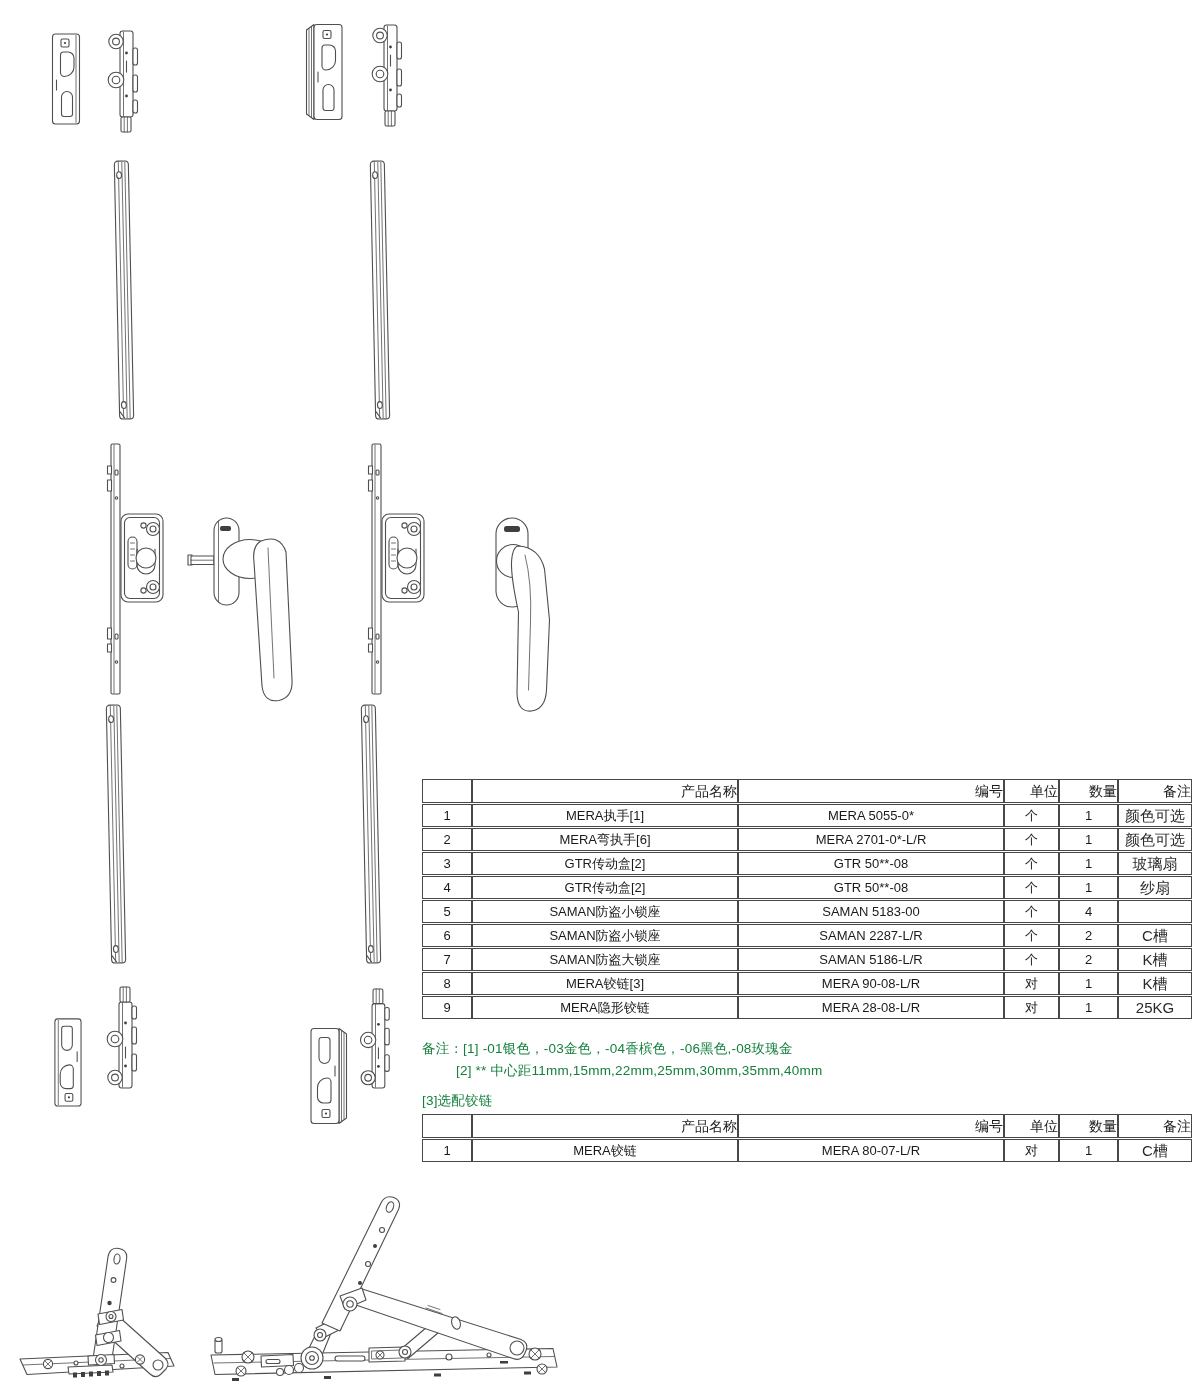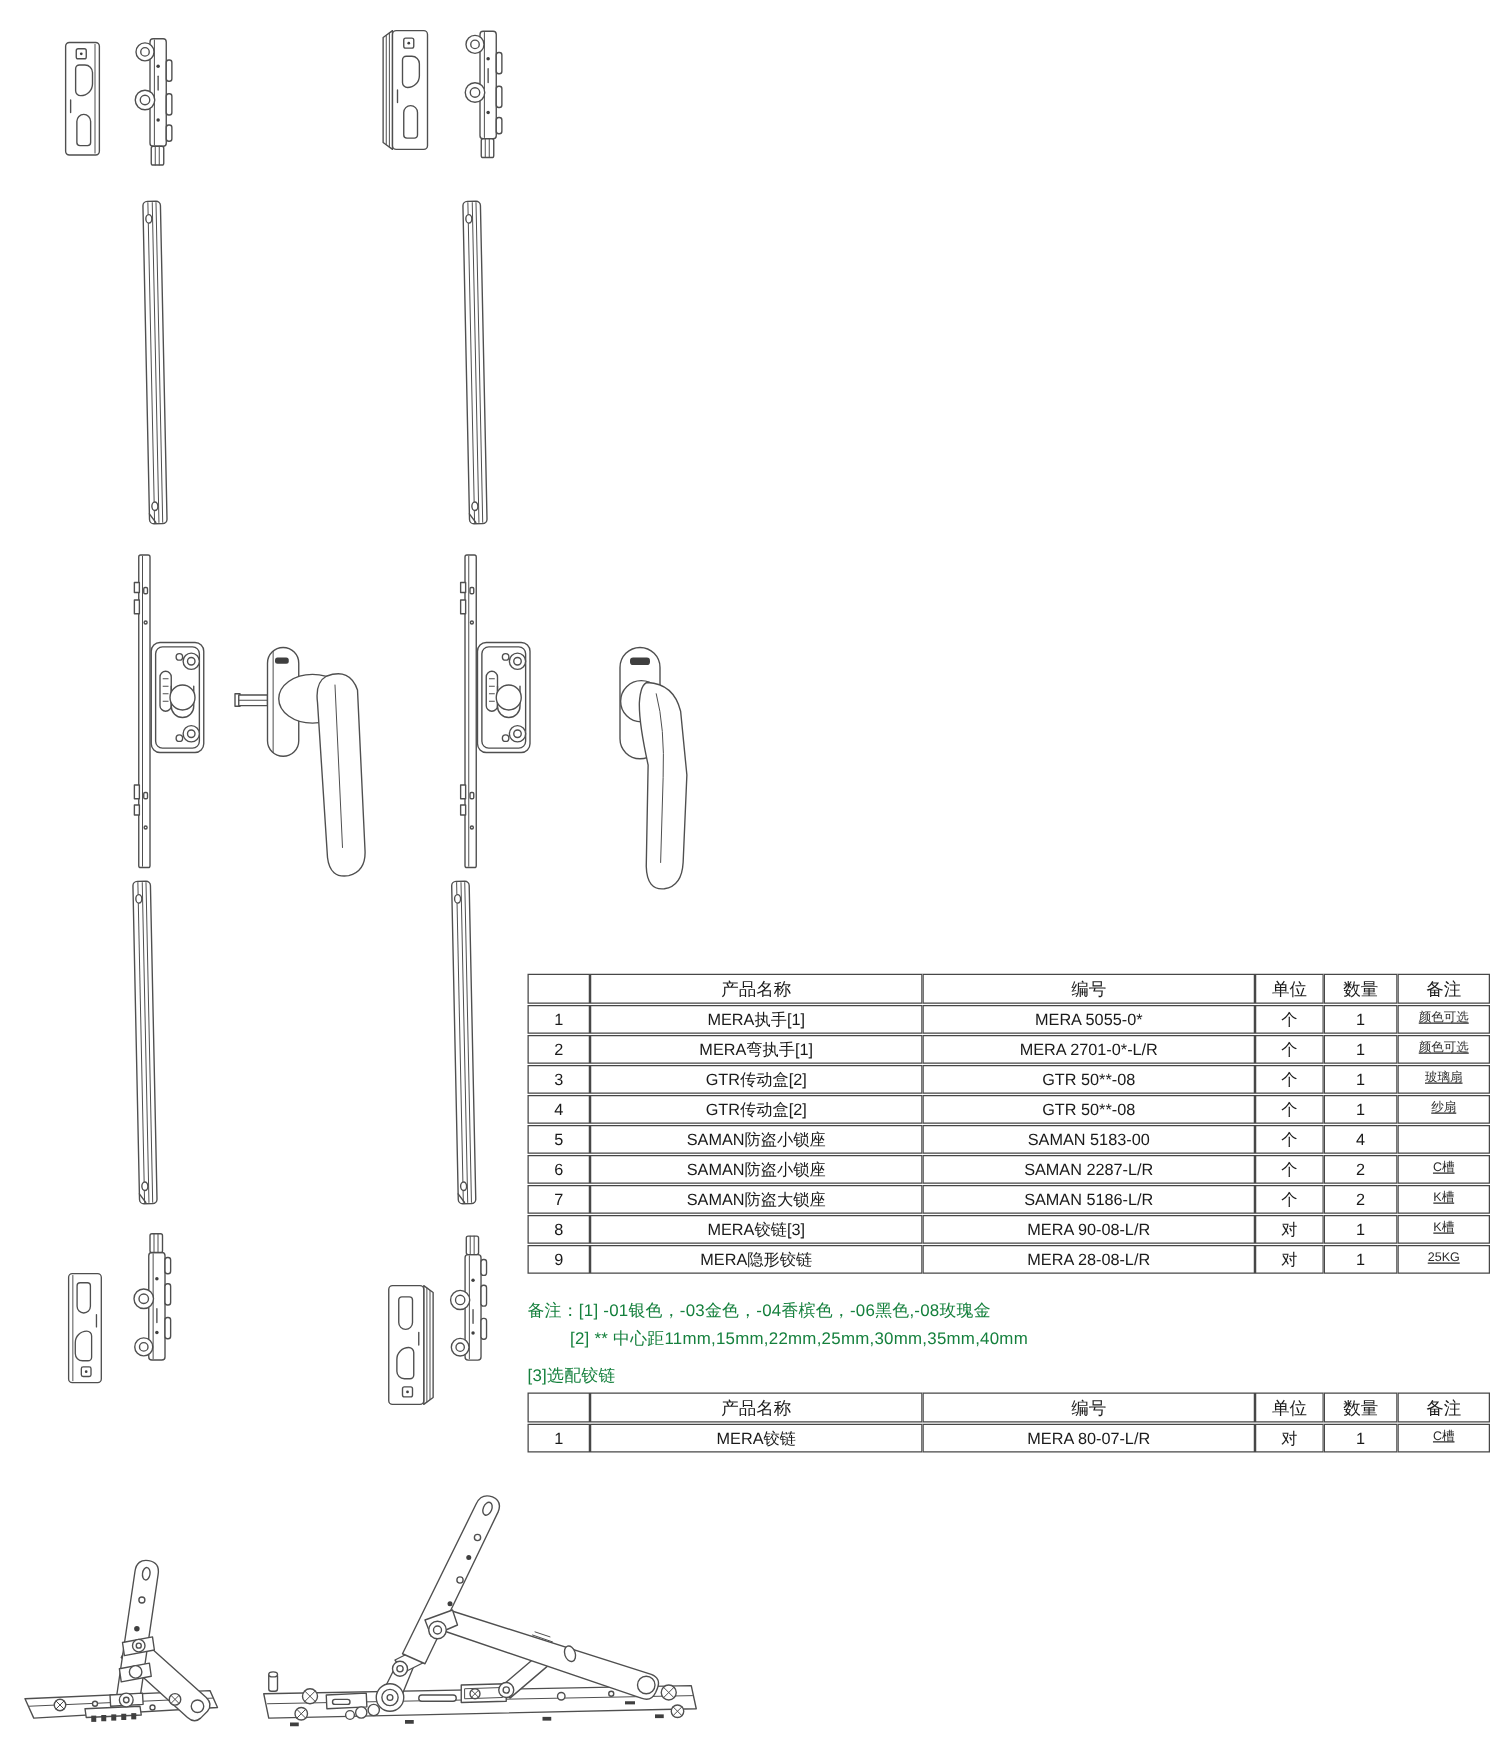--- a/index.html
+++ b/index.html
@@ -8,22 +8,22 @@
   .fig{position:absolute;}
   .fig svg{display:block;overflow:visible;}
   .lineart{fill:#ffffff;stroke:#4f4f4f;stroke-width:1.1;stroke-linejoin:round;stroke-linecap:round;}
   .lineart .nf{fill:none;}
   .lineart .dk{fill:#3f3f3f;stroke:none;}
   .lineart .thin{stroke-width:0.8;}
 
   table.tbl{position:absolute;border-collapse:separate;border-spacing:0 1.5px;table-layout:fixed;}
   .tbl th,.tbl td{border:1px solid #474747;background:#fff;text-align:center;vertical-align:middle;
       padding:0;height:21px;font-size:13px;line-height:1.05;white-space:nowrap;overflow:hidden;font-weight:400;}
-  .tbl th{font-size:14px;height:22px;}
-  .tbl td.c5{font-size:10px;color:#2a2a2a;text-decoration:underline;}
+  .tbl th{font-size:14px;height:22px;text-align:right;}
+  .tbl td.c5{font-size:15px;color:#2a2a2a;}
   .tbl td.c1,.tbl td.c2{font-size:13px;}
 
   .note{position:absolute;font-size:13.5px;color:#15803d;letter-spacing:0.2px;}
 </style>
 </head>
 <body>
 
 <div class="page">
 
   <div class="fig" style="left:50px;top:32px;width:34px;height:95px;">
@@ -429,21 +429,21 @@
         <tr>
           <td class="c0">1</td>
           <td class="c1">MERA执手[1]</td>
           <td class="c2">MERA 5055-0*</td>
           <td class="c3">个</td>
           <td class="c4">1</td>
           <td class="c5">颜色可选</td>
         </tr>
         <tr>
           <td class="c0">2</td>
-          <td class="c1">MERA弯执手[1]</td>
+          <td class="c1">MERA弯执手[6]</td>
           <td class="c2">MERA 2701-0*-L/R</td>
           <td class="c3">个</td>
           <td class="c4">1</td>
           <td class="c5">颜色可选</td>
         </tr>
         <tr>
           <td class="c0">3</td>
           <td class="c1">GTR传动盒[2]</td>
           <td class="c2">GTR 50**-08</td>
           <td class="c3">个</td>

